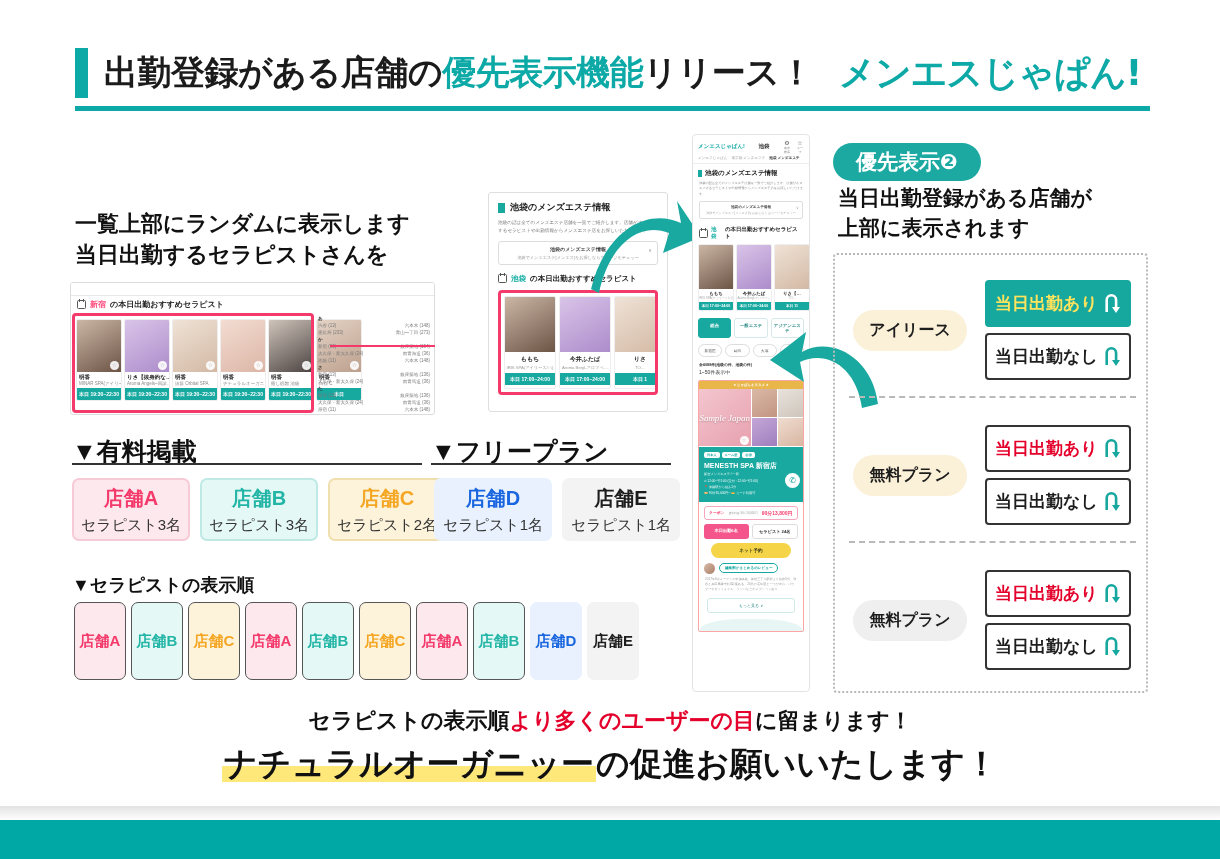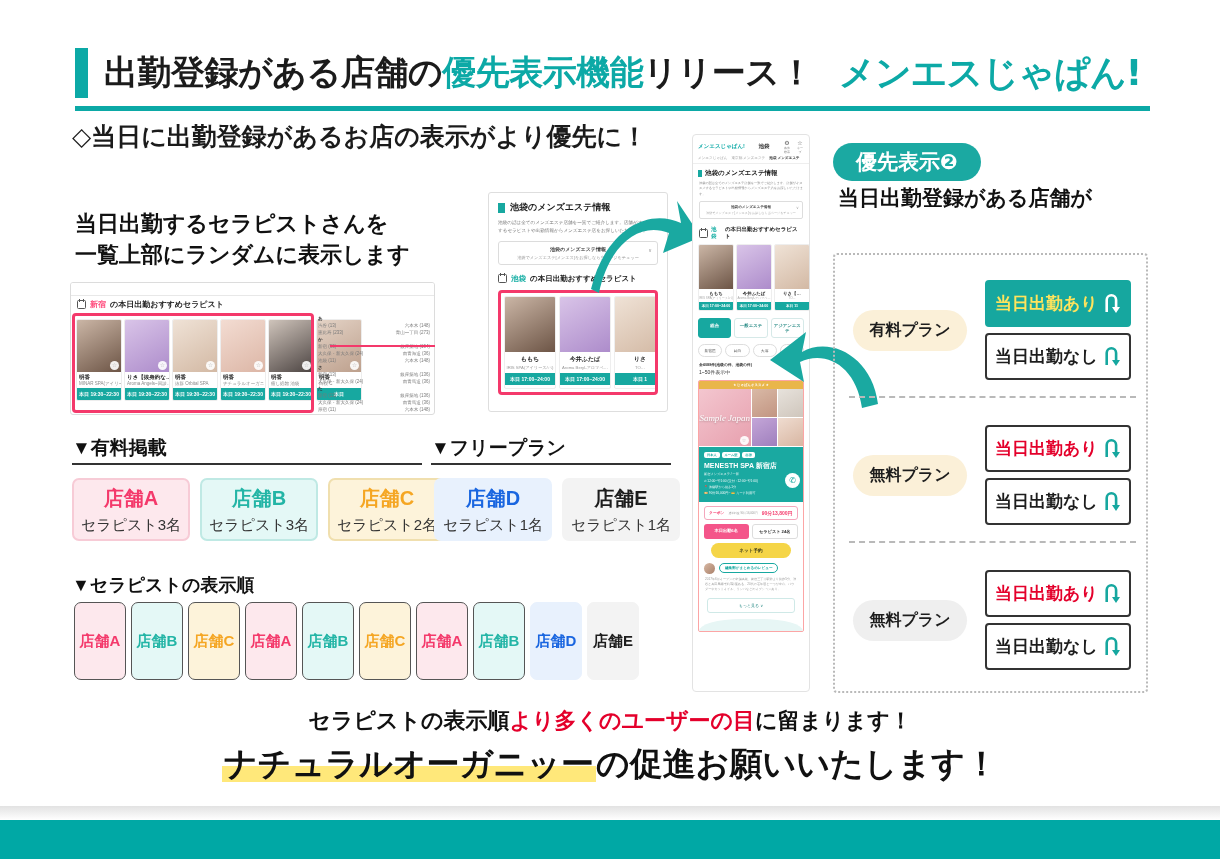--- a/index.html
+++ b/index.html
@@ -147,21 +147,21 @@
   .ph-rev-tag { border:1px solid #17a8a0; color:#17a8a0; font-size:3.6px; font-weight:bold; padding:2px 5px; border-radius:9px; }
   .ph-rev-txt { font-size:3.1px; color:#9a9a9a; line-height:1.75; margin:3px 6px 0; filter:blur(.25px); }
   .ph-more { margin:5px 8px 0; border:1px solid #cfe9e7; color:#2b8c87; font-size:4px; text-align:center; padding:4px 0; border-radius:3px; }
   .ph-wave { height:12px; margin-top:6px; background:#e7f6f5; border-radius:40% 40% 0 0 / 100% 100% 0 0; }
 
   
   .arrowA { position:absolute; left:585px; top:193px; width:118px; height:118px; }
   .arrowB { position:absolute; left:768px; top:330px; width:112px; height:82px; }
 
   
-  .sec-head { position:absolute; font-size:19px; font-weight:bold; color:#111; }
+  .sec-head { position:absolute; font-size:25px; font-weight:bold; color:#111; }
   .sec-rule { position:absolute; height:2px; background:#333; }
   .shopcards { position:absolute; display:flex; gap:10px; }
   .shopcard { width:118px; height:63px; border-radius:7px; display:flex; flex-direction:column;
               align-items:center; justify-content:center; gap:4px; }
   .shopcard .sname { font-size:20px; font-weight:bold; }
   .shopcard .scount { font-size:15px; color:#333; }
 
   
   .orderchips { position:absolute; display:flex; gap:5px; }
   .ochip { width:52px; height:78px; border-radius:7px; display:flex; align-items:center; justify-content:center;
@@ -201,30 +201,30 @@
 <body>
 
 <div id="root">
 
   <div class="header">
     <div class="hdr-bar"></div>
     <div class="hdr-title"><span>出勤登録がある店舗の</span><span class="accent">優先表示機能</span><span>リリース！</span></div>
     <div class="logo">メンエスじゃぱん!</div>
   </div>
   <div class="hdr-rule"></div>
-  <div class="subtitle">◇当日に出勤登録があるお店の表示がより優先に！</div>
 
   <div class="blk1-text">
+    <div>一覧上部にランダムに表示します</div>
     <div>当日出勤するセラピストさんを</div>
-    <div>一覧上部にランダムに表示します</div>
   </div>
 
   <div class="pill pill-2">優先表示❷</div>
   <div class="blk2-text">
     <div>当日出勤登録がある店舗が</div>
+    <div>上部に表示されます</div>
   </div>
 
   <div class="shotL">
     <div class="shotL-topbar"></div>
     <div class="shotL-head">
       <span class="mini-cal"></span>
       <span class="t1">新宿</span>
       <span class="t2">の本日出勤おすすめセラピスト</span>
     </div>
     <div class="shotL-body">
@@ -533,21 +533,21 @@
       <div class="ochip" style="background: rgb(253, 232, 237); color: rgb(244, 57, 107); border: 1.5px solid rgb(85, 85, 85);">店舗A</div>
       <div class="ochip" style="background: rgb(228, 248, 246); color: rgb(35, 181, 166); border: 1.5px solid rgb(85, 85, 85);">店舗B</div>
       <div class="ochip" style="background: rgb(232, 241, 253); color: rgb(26, 102, 224); border: 1.5px solid rgb(232, 241, 253);">店舗D</div>
       <div class="ochip" style="background: rgb(243, 243, 243); color: rgb(29, 29, 29); border: 1.5px solid rgb(243, 243, 243);">店舗E</div>
     </div>
 
   <div class="plantable">
     <div id="plan-rows">
         <div class="planrow" style="top: 10px; height: 130px;">
           <div class="plan-label">
-            <span class="plan-pill" style="background:#fbf0d8">有料プラン</span>
+            <span class="plan-pill" style="background:#fbf0d8">アイリース</span>
           </div>
           <div class="plan-boxes">
             <div class="plan-box filled">
               <span class="ptxt" style="color:#ffe45c">当日出勤あり</span>
               <svg class="uturn" viewBox="0 0 16 19">
                 <path d="M3 18 L3 6 A3.4 3.4 0 0 1 9.8 6 L9.8 13 L7 13 L11 19 L15 13 L12.4 13 L12.4 6 A6 6 0 0 0 0.4 6 L0.4 18 Z" fill="#ffffff"></path>
               </svg>
             </div>
             <div class="plan-box">
               <span class="ptxt" style="color:#1d1d1d">当日出勤なし</span>

